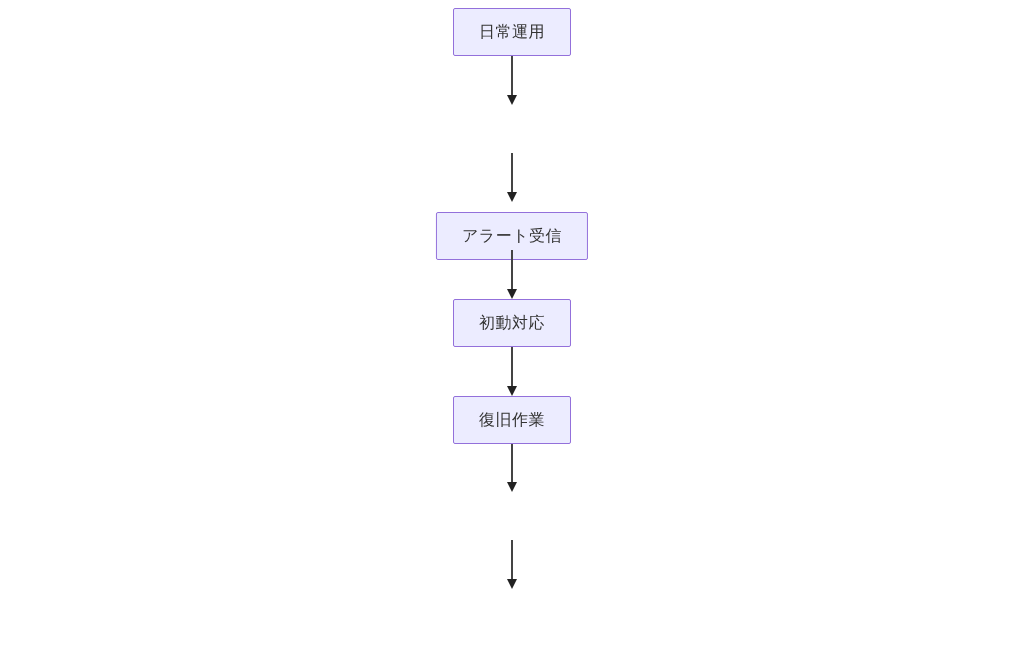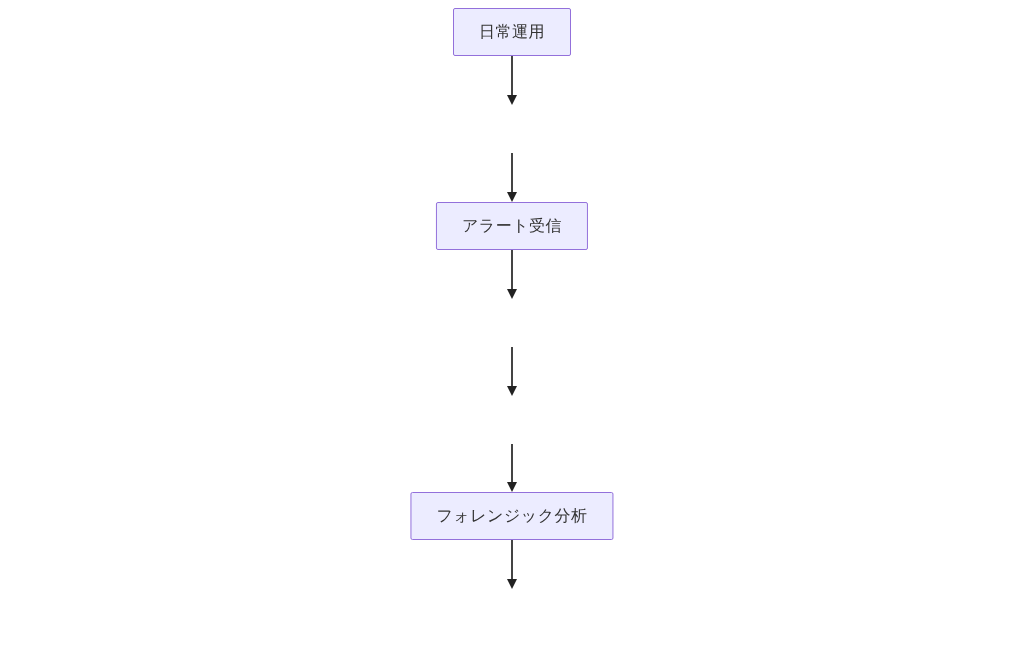--- a/index.html
+++ b/index.html
@@ -76,44 +76,47 @@
     <span class="edge-line"></span>
     <span class="edge-head"></span>
   </div>
 
 
   <div class="edge" style="top:153px;height:49px">
     <span class="edge-line"></span>
     <span class="edge-head"></span>
   </div>
 
-  <div class="node" style="top:202px">
+  <div class="node" style="top:212px">
     <span class="node-label">アラート受信</span>
   </div>
 
   <div class="edge" style="top:250px;height:49px">
     <span class="edge-line"></span>
     <span class="edge-head"></span>
   </div>
 
+  <div class="node" style="top:299px">
+    <span class="node-label">初動対応</span>
+  </div>
 
   <div class="edge" style="top:347px;height:49px">
     <span class="edge-line"></span>
     <span class="edge-head"></span>
   </div>
 
+  <div class="node" style="top:396px">
+    <span class="node-label">復旧作業</span>
+  </div>
 
   <div class="edge" style="top:444px;height:48px">
     <span class="edge-line"></span>
     <span class="edge-head"></span>
   </div>
 
-  <div class="node" style="top:492px">
-    <span class="node-label">フォレンジック分析</span>
-  </div>
 
   <div class="edge" style="top:540px;height:49px">
     <span class="edge-line"></span>
     <span class="edge-head"></span>
   </div>
 
 
 </div>
 
 </body></html>

